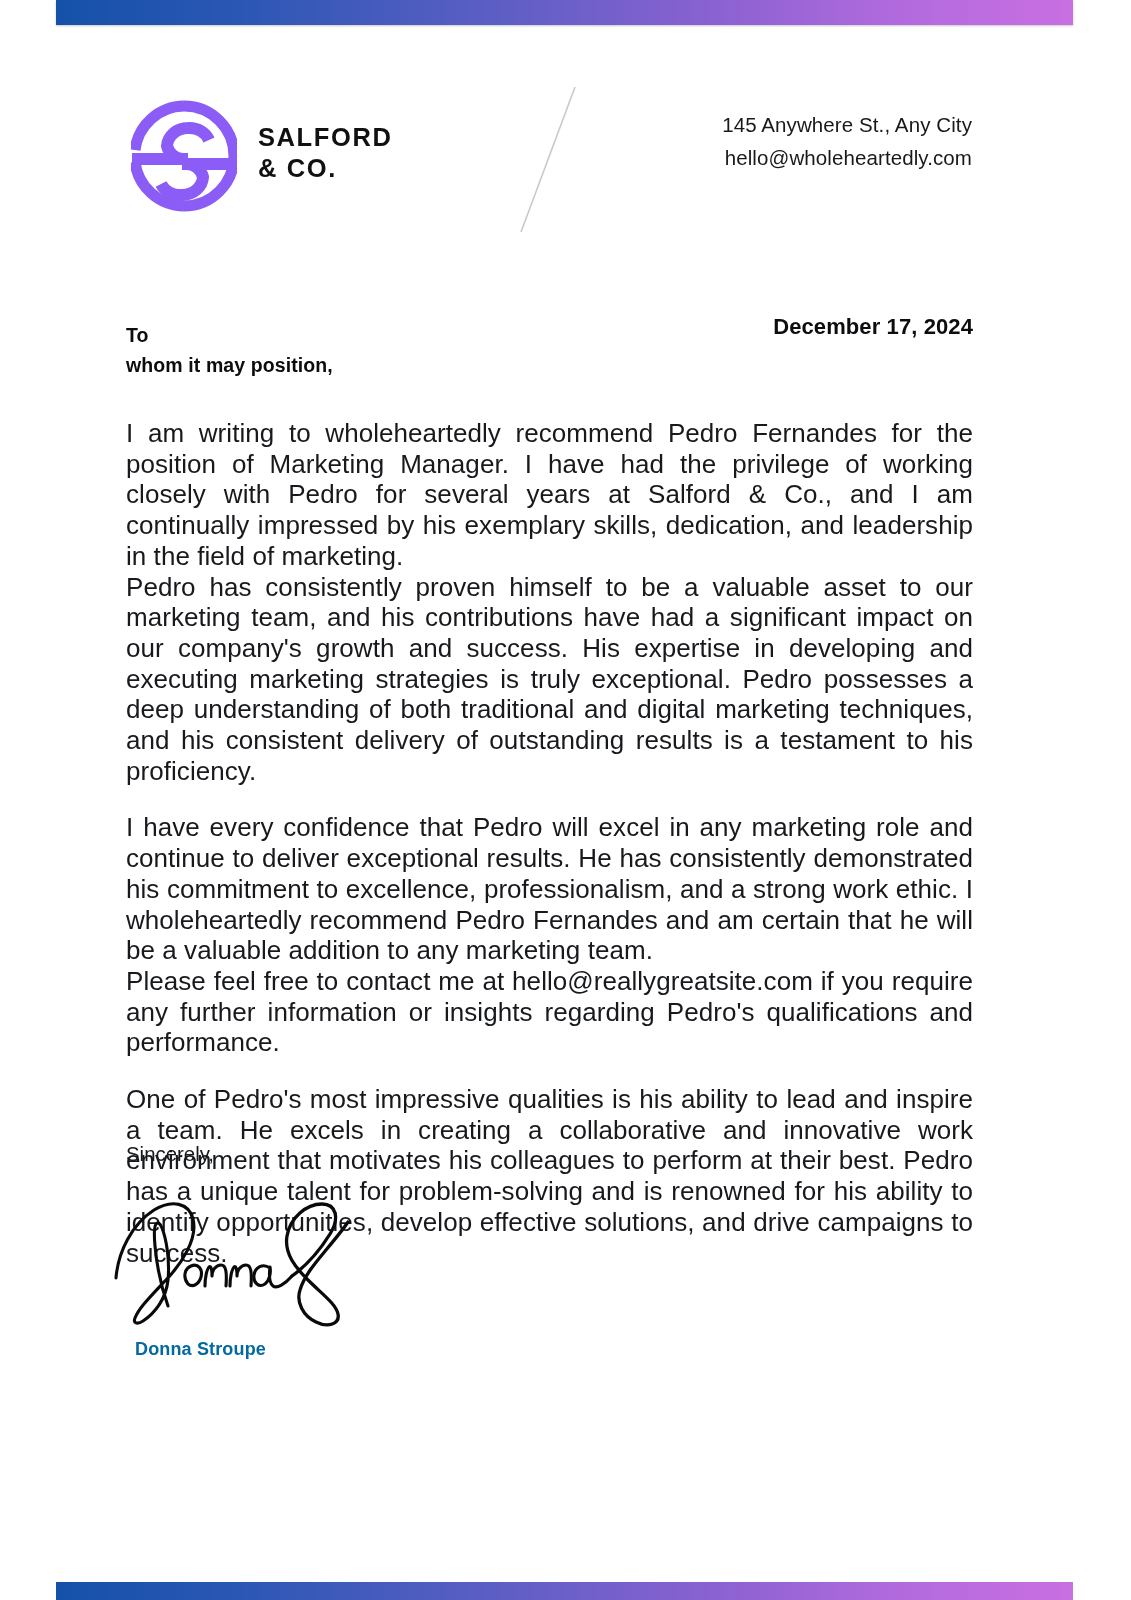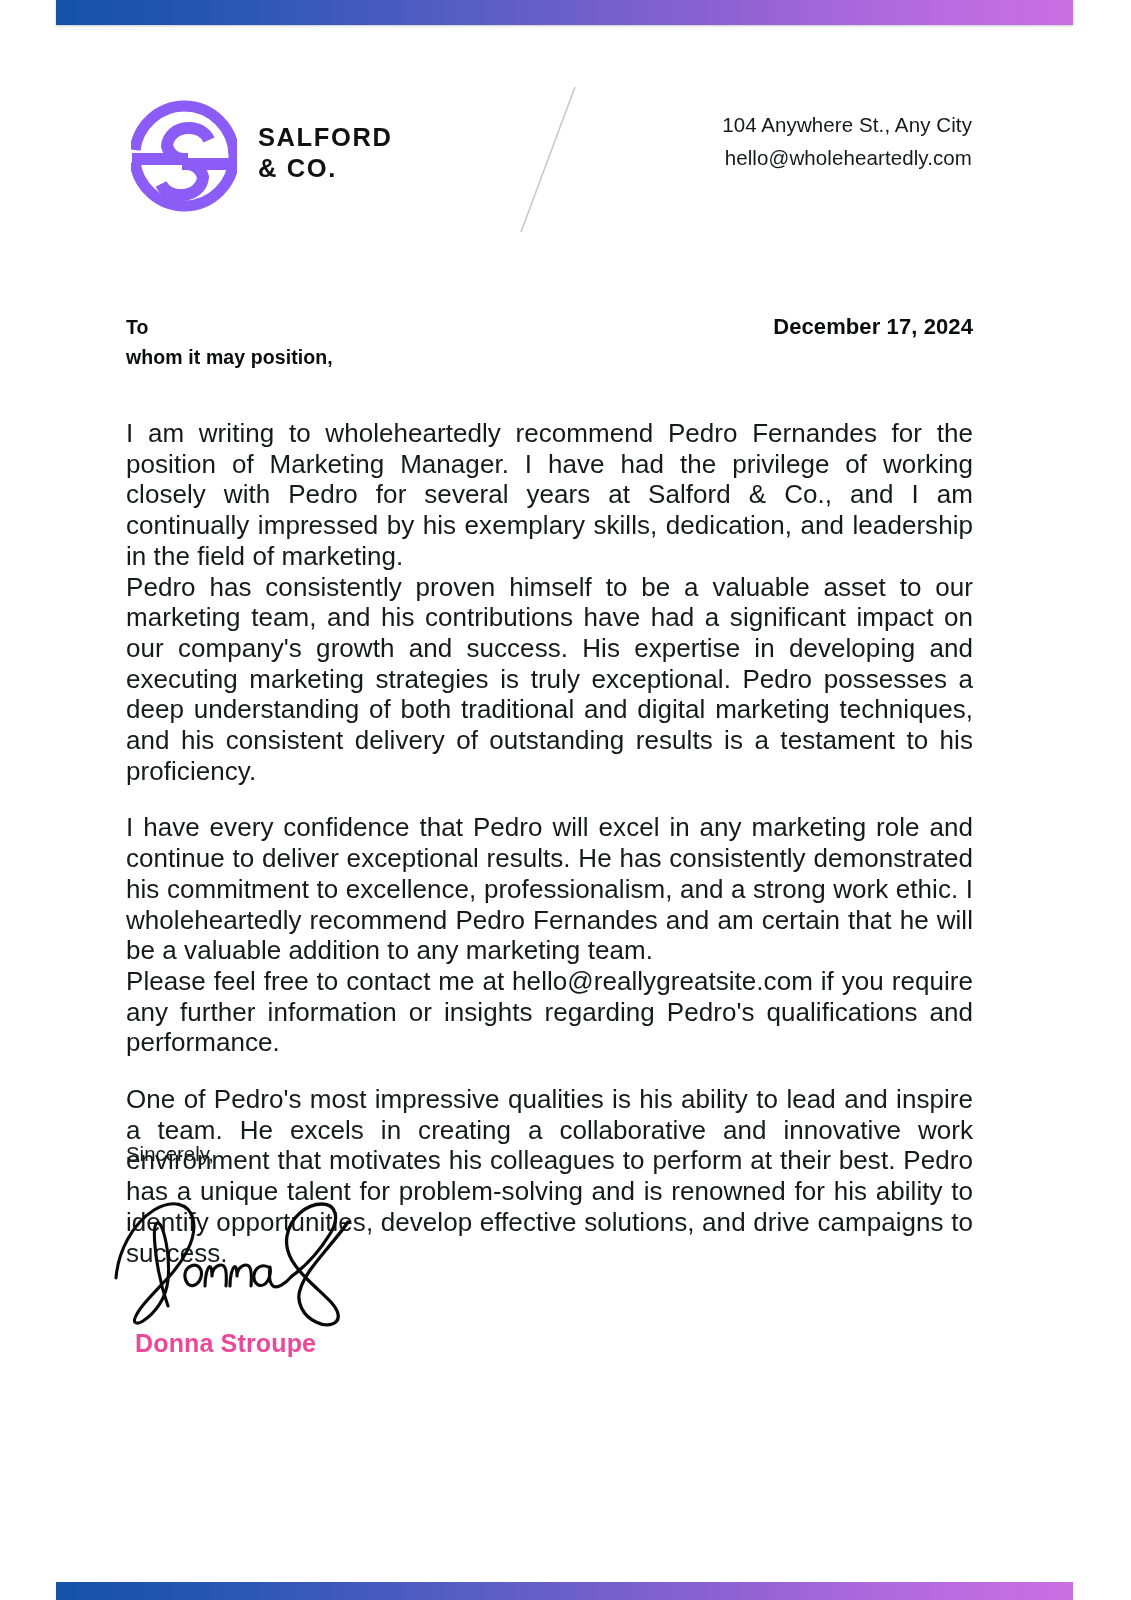--- a/index.html
+++ b/index.html
@@ -95,20 +95,21 @@
     top: 312px;
     width: 847px;
   }
   #salutation {
     float: left;
     font-weight: bold;
     font-size: 19.5px;
     line-height: 30px;
     color: #0c0d0f;
     letter-spacing: 0.1px;
+    margin-top: 8px;
   }
   #letter-date {
     float: right;
     font-weight: bold;
     font-size: 22px;
     line-height: 30px;
     color: #0c0d0f;
     letter-spacing: 0.1px;
   }
 
@@ -140,26 +141,26 @@
     line-height: 28px;
     color: #17191c;
   }
   #signature-art {
     display: block;
     margin: 12px 0 0 -16px;
     width: 320px;
     height: 148px;
   }
   #signer-name {
-    margin-top: 2px;
+    margin-top: 8px;
     margin-left: 9px;
     font-weight: bold;
-    font-size: 25px;
+    font-size: 18px;
     line-height: 26px;
-    color: #ec4899;
+    color: #0369a1;
     letter-spacing: 0.15px;
   }
 </style>
 </head>
 <body>
 
 <div id="page">
 
   <div id="top-bar" class="grad-bar"></div>
 
@@ -183,21 +184,21 @@
     <div id="wordmark">SALFORD
 &amp; CO.</div>
 
     <div id="divider-line">
       <svg viewBox="0 0 110 165" width="110" height="165" aria-hidden="true">
         <line x1="21" y1="154" x2="75" y2="9" stroke="#c9c9cb" stroke-width="1.6"></line>
       </svg>
     </div>
 
     <div id="contact-block">
-      <div>104 Anywhere St., Any City</div>
+      <div>145 Anywhere St., Any City</div>
       <div>hello@wholeheartedly.com</div>
     </div>
 
   </div>
 
   <div id="meta-row">
     <div id="salutation">
       <div>To</div>
       <div>whom it may position,</div>
     </div>

